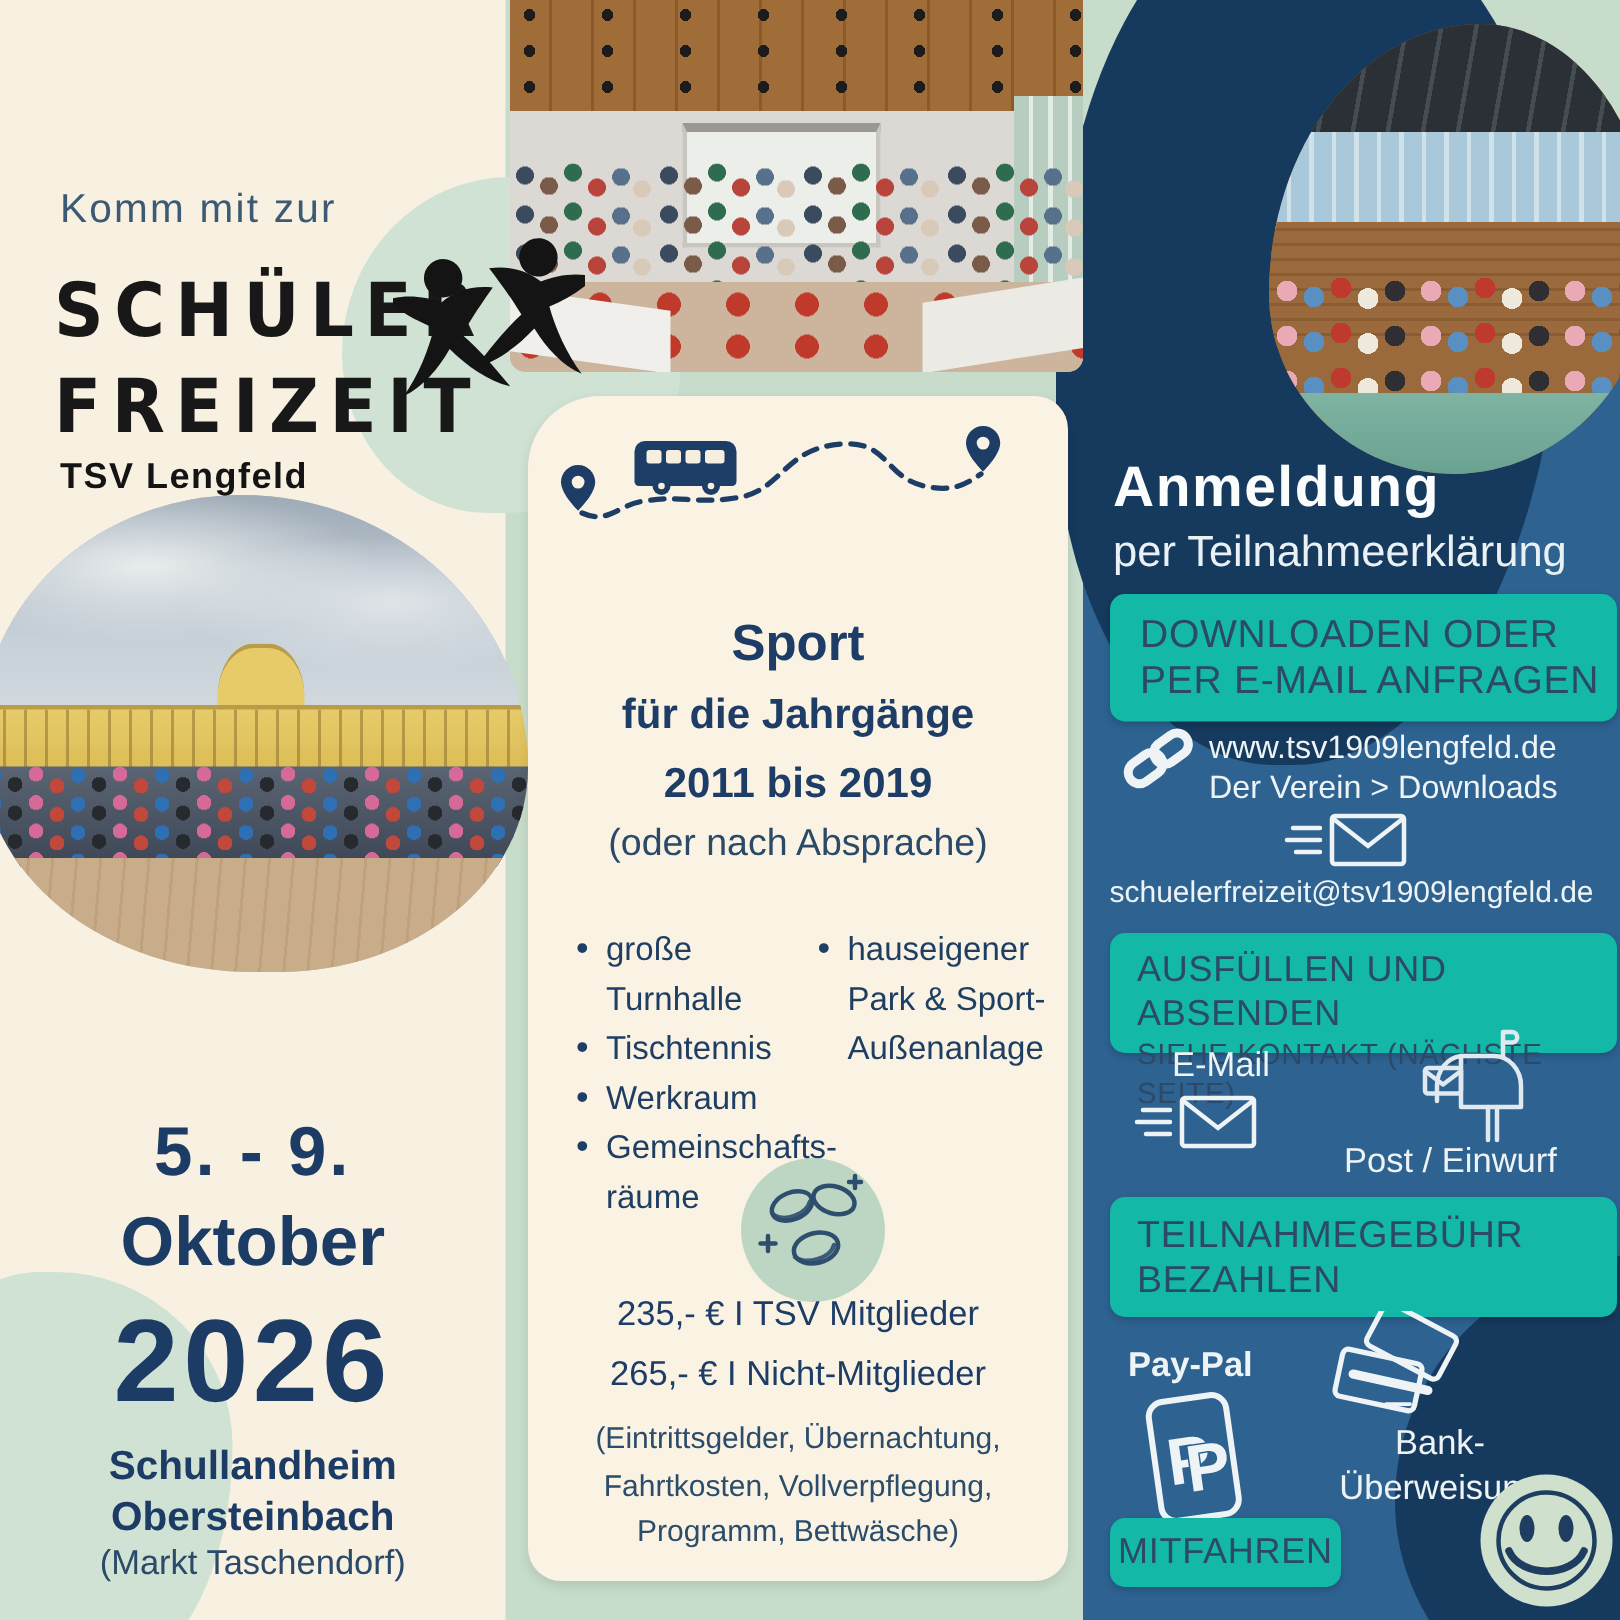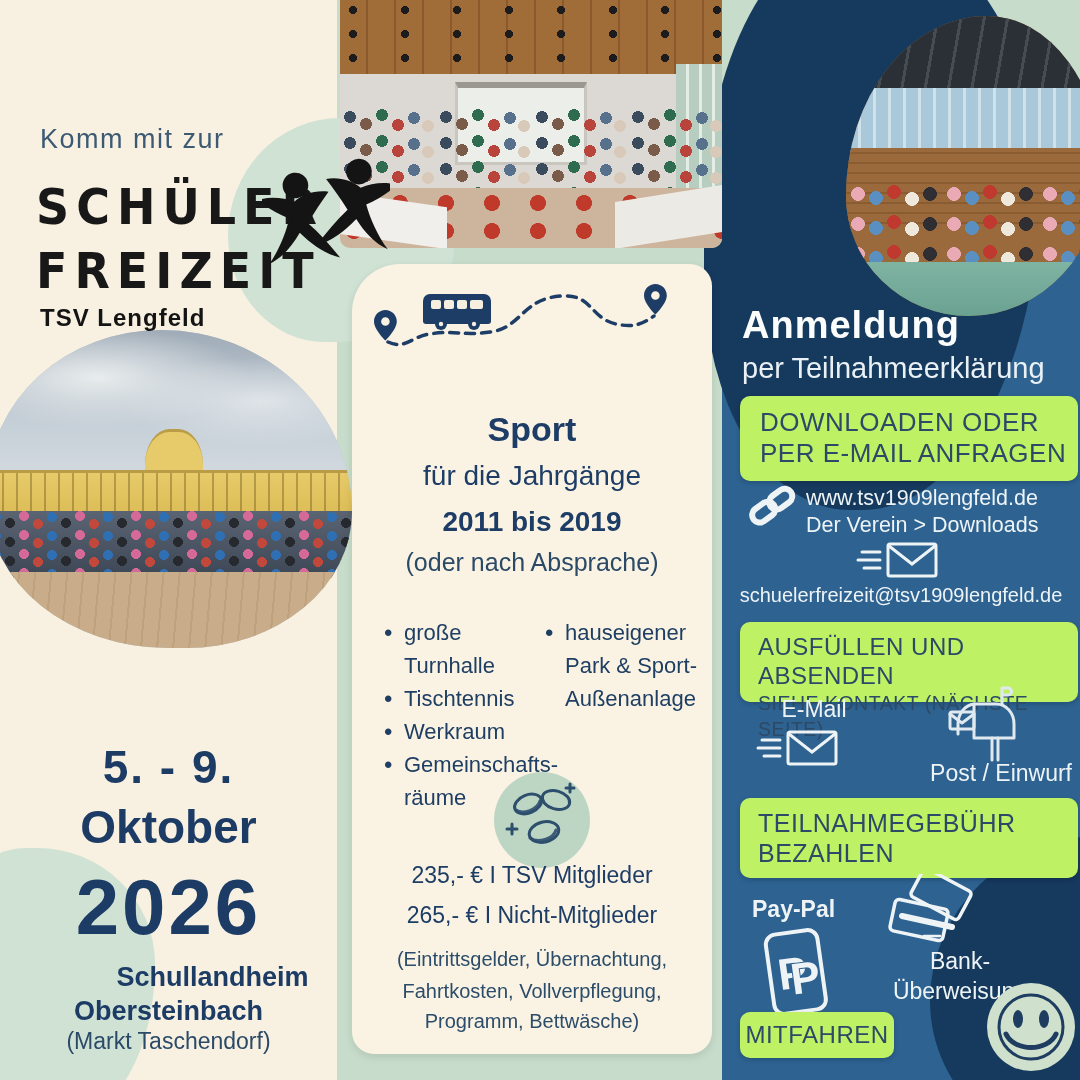--- a/index.html
+++ b/index.html
@@ -53,21 +53,21 @@
       radial-gradient(circle 5px at 50px 13px,#c2483c 98%,rgba(0,0,0,0)),
       linear-gradient(180deg,#5a6472,#3d4654);
     background-size:56px 19px,56px 19px,56px 19px,56px 19px,100% 100%;}
   .p-ground{left:0;top:76%;width:100%;height:24%;
     background:repeating-linear-gradient(95deg,#c9ad8a 0 14px,#bfa17c 14px 16px);}
 
   .date-block{left:0;width:337px;text-align:center;color:#1c3c66;z-index:4;}
   .d1{top:740px;font-size:46px;font-weight:800;letter-spacing:2px;}
   .d2{top:800px;font-size:46px;font-weight:800;}
   .d3{top:862px;font-size:78px;font-weight:800;letter-spacing:3px;text-align:center;}
-  .v1{top:962px;font-size:27px;font-weight:700;padding-left:44px;}
+  .v1{top:962px;font-size:27px;font-weight:700;}
   .v2{top:996px;font-size:27px;font-weight:700;}
   .v3{top:1028px;font-size:23px;font-weight:400;color:#2a4a68;}
 
   
   .photo-hall{left:340px;top:0;width:382px;height:248px;border-radius:0 0 10px 10px;
     background:#dcd9d4;}
   .h-ceiling{left:0;top:0;width:100%;height:30%;
     background-image:radial-gradient(circle 4px at 13px 10px,#1c1c1c 98%,rgba(0,0,0,0)),
       repeating-linear-gradient(90deg,#a06c38 0 26px,#8a5a2c 26px 28px);
     background-size:52px 24px,100% 100%;}
@@ -89,21 +89,21 @@
     background-size:46px 28px;}
   .h-table-l{left:-6%;top:80%;width:34%;height:17%;background:#f0efeb;transform:skewY(8deg);}
   .h-table-r{left:72%;top:77%;width:36%;height:19%;background:#eceae5;transform:skewY(-9deg);}
 
   .panel{left:352px;top:264px;width:360px;height:790px;background:#faf3e3;
     border-radius:48px 22px 22px 22px;box-shadow:0 3px 8px rgba(0,0,0,0.10);z-index:2;}
   .route{left:372px;top:284px;width:330px;height:76px;z-index:4;}
   .m-text{left:352px;width:360px;text-align:center;color:#1d3d66;z-index:4;}
   .m-head1{top:366px;font-size:34px;font-weight:700;}
   .m-head2{top:410px;font-size:34px;font-weight:700;}
-  .m-aud1{top:460px;font-size:28px;font-weight:400;}
+  .m-aud1{top:460px;font-size:28px;font-weight:700;}
   .m-aud2{top:506px;font-size:28px;font-weight:700;}
   .m-note{top:548px;font-size:25px;font-weight:400;color:#2a4a68;}
 
   .feat{z-index:4;list-style:none;margin:0;padding:0;}
   .feat1{left:384px;top:616px;width:164px;}
   .feat2{left:545px;top:616px;width:166px;}
   .feat li{position:relative;padding-left:20px;font-size:22px;line-height:33px;
     color:#1e3e63;}
   .feat li::before{content:"•";position:absolute;left:0;top:0;font-size:24px;}
   .feat li.cont::before{content:"";}
@@ -131,21 +131,21 @@
       radial-gradient(circle 7px at 48px 8px,#c0392f 98%,rgba(0,0,0,0)),
       radial-gradient(circle 7px at 66px 15px,#efe9dd 98%,rgba(0,0,0,0)),
       radial-gradient(circle 7px at 84px 10px,#2f2f33 98%,rgba(0,0,0,0));
     background-size:96px 30px;}
   .g-floor{left:0;top:82%;width:100%;height:18%;
     background:linear-gradient(180deg,#7fb3a2,#6aa292);}
 
   .r-text{z-index:4;color:#eef4f6;}
   .r-head1{left:742px;top:304px;font-size:38px;font-weight:600;color:#fbfdfd;letter-spacing:1px;}
   .r-head2{left:742px;top:352px;font-size:29px;font-weight:400;color:#e9f1f5;}
-  .rbox{position:absolute;background:#bef264;border-radius:10px;color:#2c4a67;
+  .rbox{position:absolute;background:#14b8a6;border-radius:10px;color:#2c4a67;
     box-shadow:0 2px 5px rgba(0,0,0,0.18);z-index:4;}
   .rbox .l1,.rbox .l2{display:block;}
   .box1{left:740px;top:396px;width:318px;height:74px;padding:11px 0 0 20px;}
   .box1 .l1,.box1 .l2{font-size:26px;line-height:31px;letter-spacing:0.5px;}
   .box2{left:740px;top:622px;width:320px;height:70px;padding:10px 0 0 18px;}
   .box2 .l1{font-size:24px;line-height:29px;letter-spacing:0.5px;}
   .box2 .l2{font-size:19.5px;line-height:26px;letter-spacing:0.5px;}
   .box3{left:740px;top:798px;width:320px;height:70px;padding:10px 0 0 18px;}
   .box3 .l1,.box3 .l2{font-size:25px;line-height:30px;letter-spacing:0.5px;}
   .box4{left:740px;top:1012px;width:154px;height:46px;text-align:center;
@@ -153,21 +153,21 @@
 
   .link-icon{left:748px;top:482px;width:48px;height:48px;z-index:4;}
   .r-web1{left:806px;top:486px;font-size:21.5px;}
   .r-web2{left:806px;top:513px;font-size:21.5px;}
   .send1{left:856px;top:538px;width:88px;height:46px;z-index:4;}
   .r-email{left:722px;top:584px;width:358px;text-align:center;font-size:20px;
     white-space:nowrap;}
   .r-opt-email{left:744px;top:696px;width:140px;text-align:center;font-size:23px;}
   .send2{left:756px;top:726px;width:88px;height:46px;z-index:4;}
   .mailbox{left:940px;top:678px;width:88px;height:86px;z-index:4;}
-  .r-opt-post{left:896px;top:760px;width:176px;text-align:right;font-size:23px;}
+  .r-opt-post{left:896px;top:760px;width:176px;text-align:left;font-size:23px;}
   .r-opt-paypal{left:752px;top:896px;font-size:23px;font-weight:bold;}
   .paypal{left:758px;top:926px;width:76px;height:94px;z-index:4;}
   .cards{left:884px;top:874px;width:94px;height:80px;z-index:4;}
   .r-bank1{left:880px;top:948px;width:160px;text-align:center;font-size:23px;}
   .r-bank2{left:880px;top:978px;width:160px;text-align:center;font-size:23px;}
   .smiley{left:986px;top:982px;width:90px;height:90px;z-index:4;}
 </style>
 </head>
 <body>
 

